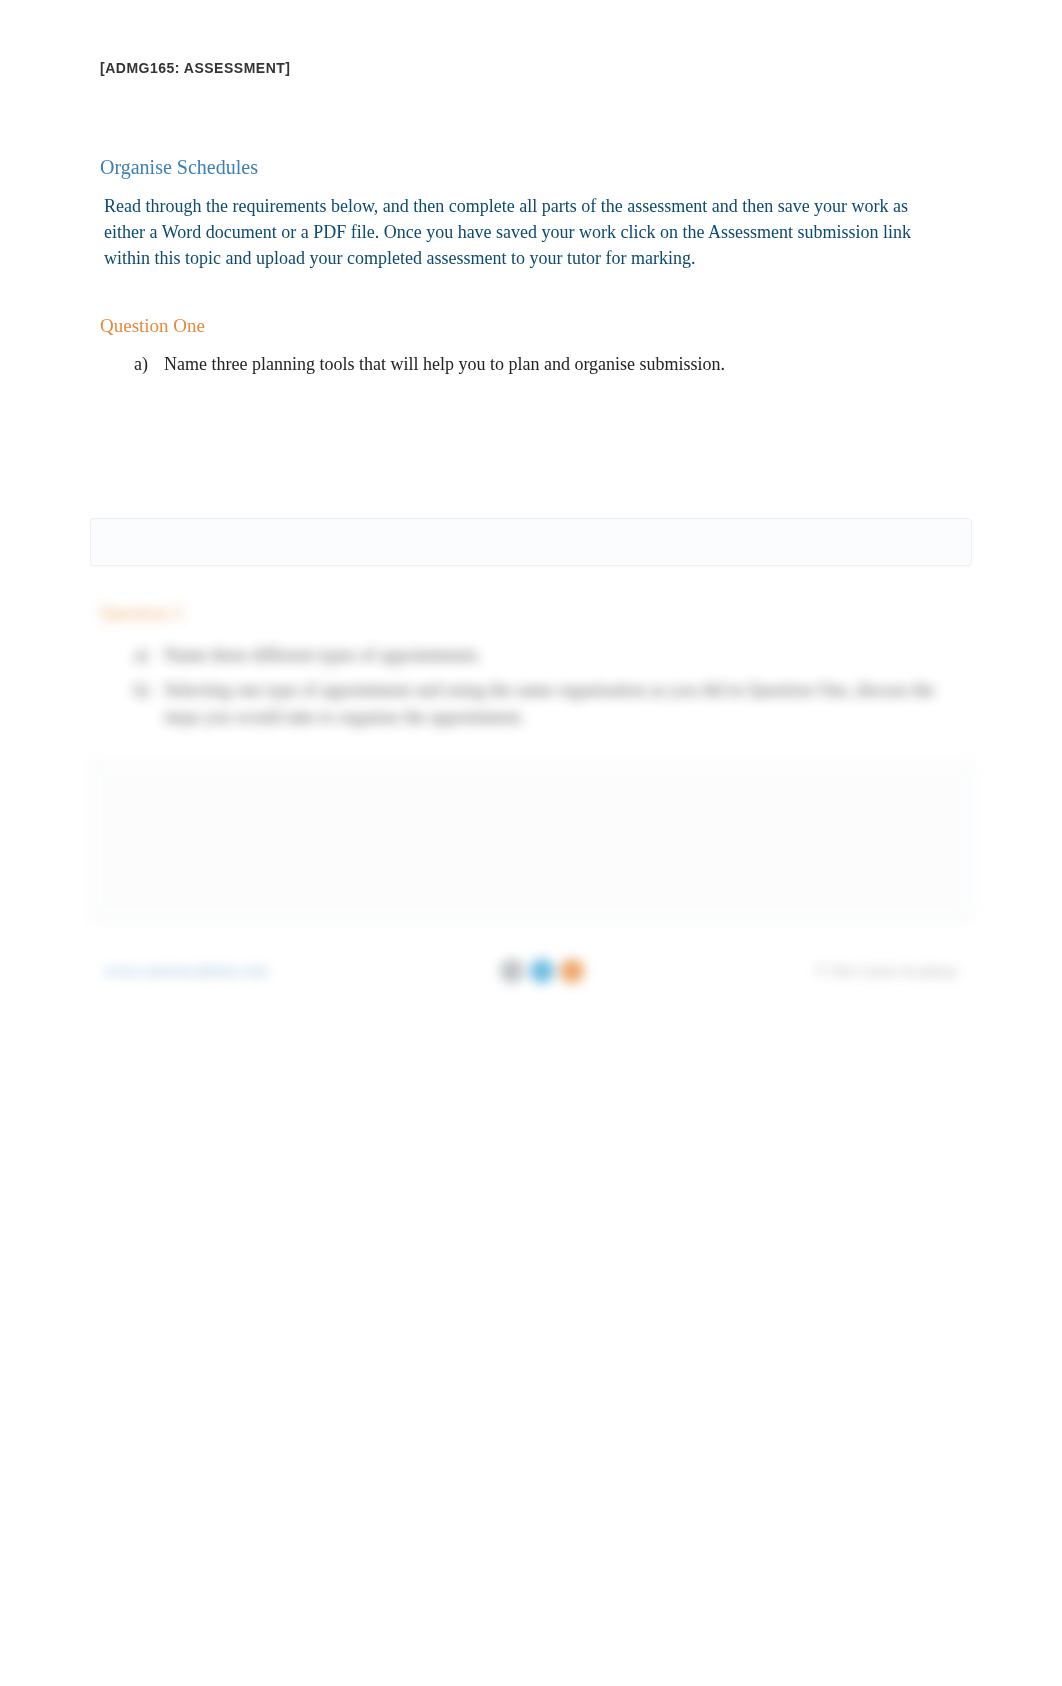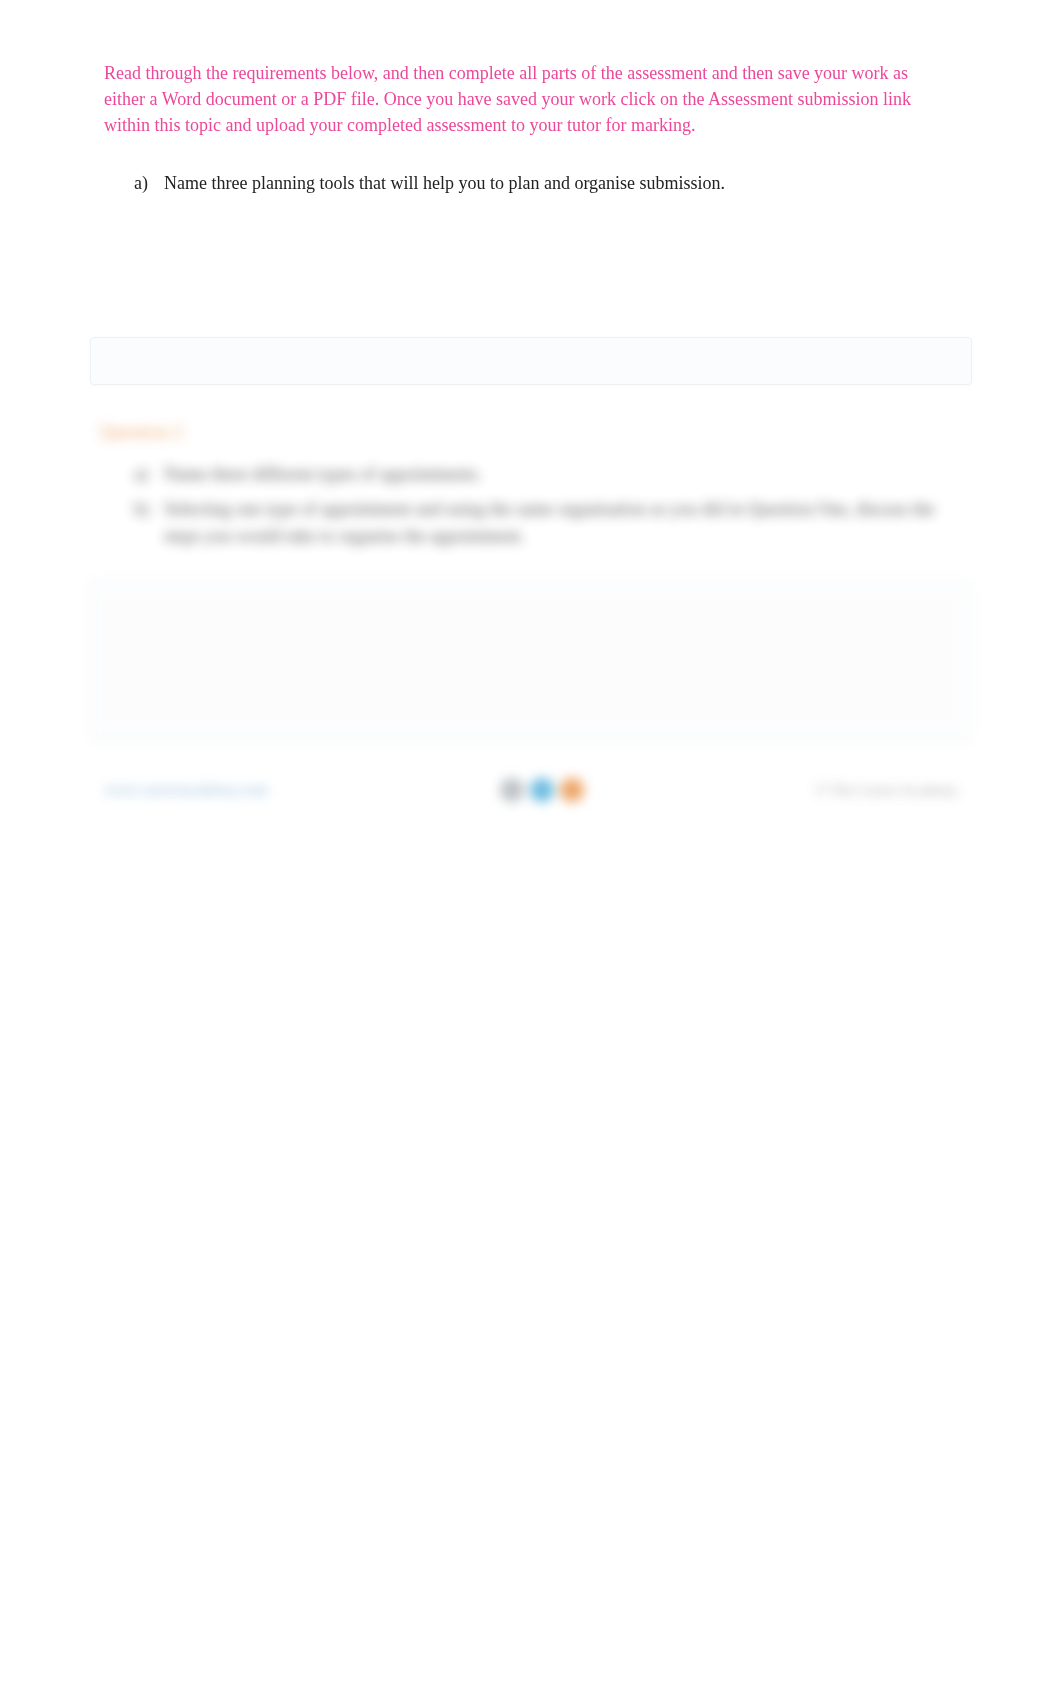--- a/index.html
+++ b/index.html
@@ -25,24 +25,24 @@
       letter-spacing: 0.5px;
       margin-bottom: 80px;
     }
     .section-title {
       color: #3b7fb5;
       font-size: 20px;
       font-weight: 400;
       margin-bottom: 14px;
     }
     .instructions {
-      color: #ec4899;
+      color: #0c4a6e;
       font-size: 18px;
       line-height: 1.45;
-      margin-bottom: 32px;
+      margin-bottom: 44px;
       padding-left: 4px;
       padding-right: 20px;
     }
     .question-heading {
       color: #e8893a;
       font-size: 19px;
       font-weight: 400;
       margin-bottom: 14px;
       margin-top: 10px;
     }
@@ -123,24 +123,27 @@
     .dot-orange { background: #e8893a; }
     .footer-copy {
       color: #888;
       font-size: 15px;
     }
   </style>
 </head>
 <body>
 
 <div class="page">
+  <div class="header">[ADMG165: ASSESSMENT]</div>
 
+  <div class="section-title">Organise Schedules</div>
 
   <div class="instructions">Read through the requirements below, and then complete all parts of the assessment and then save your work as either a Word document or a PDF file. Once you have saved your work click on the Assessment submission link within this topic and upload your completed assessment to your tutor for marking.</div>
 
+  <div class="question-heading">Question One</div>
 
   <ol class="question-list">
     <li class="question-item">
       <span class="question-marker">a)</span>
       <span class="question-text">Name three planning tools that will help you to plan and organise submission.</span>
     </li>
   </ol>
 
   <div class="answer-box"></div>
 

